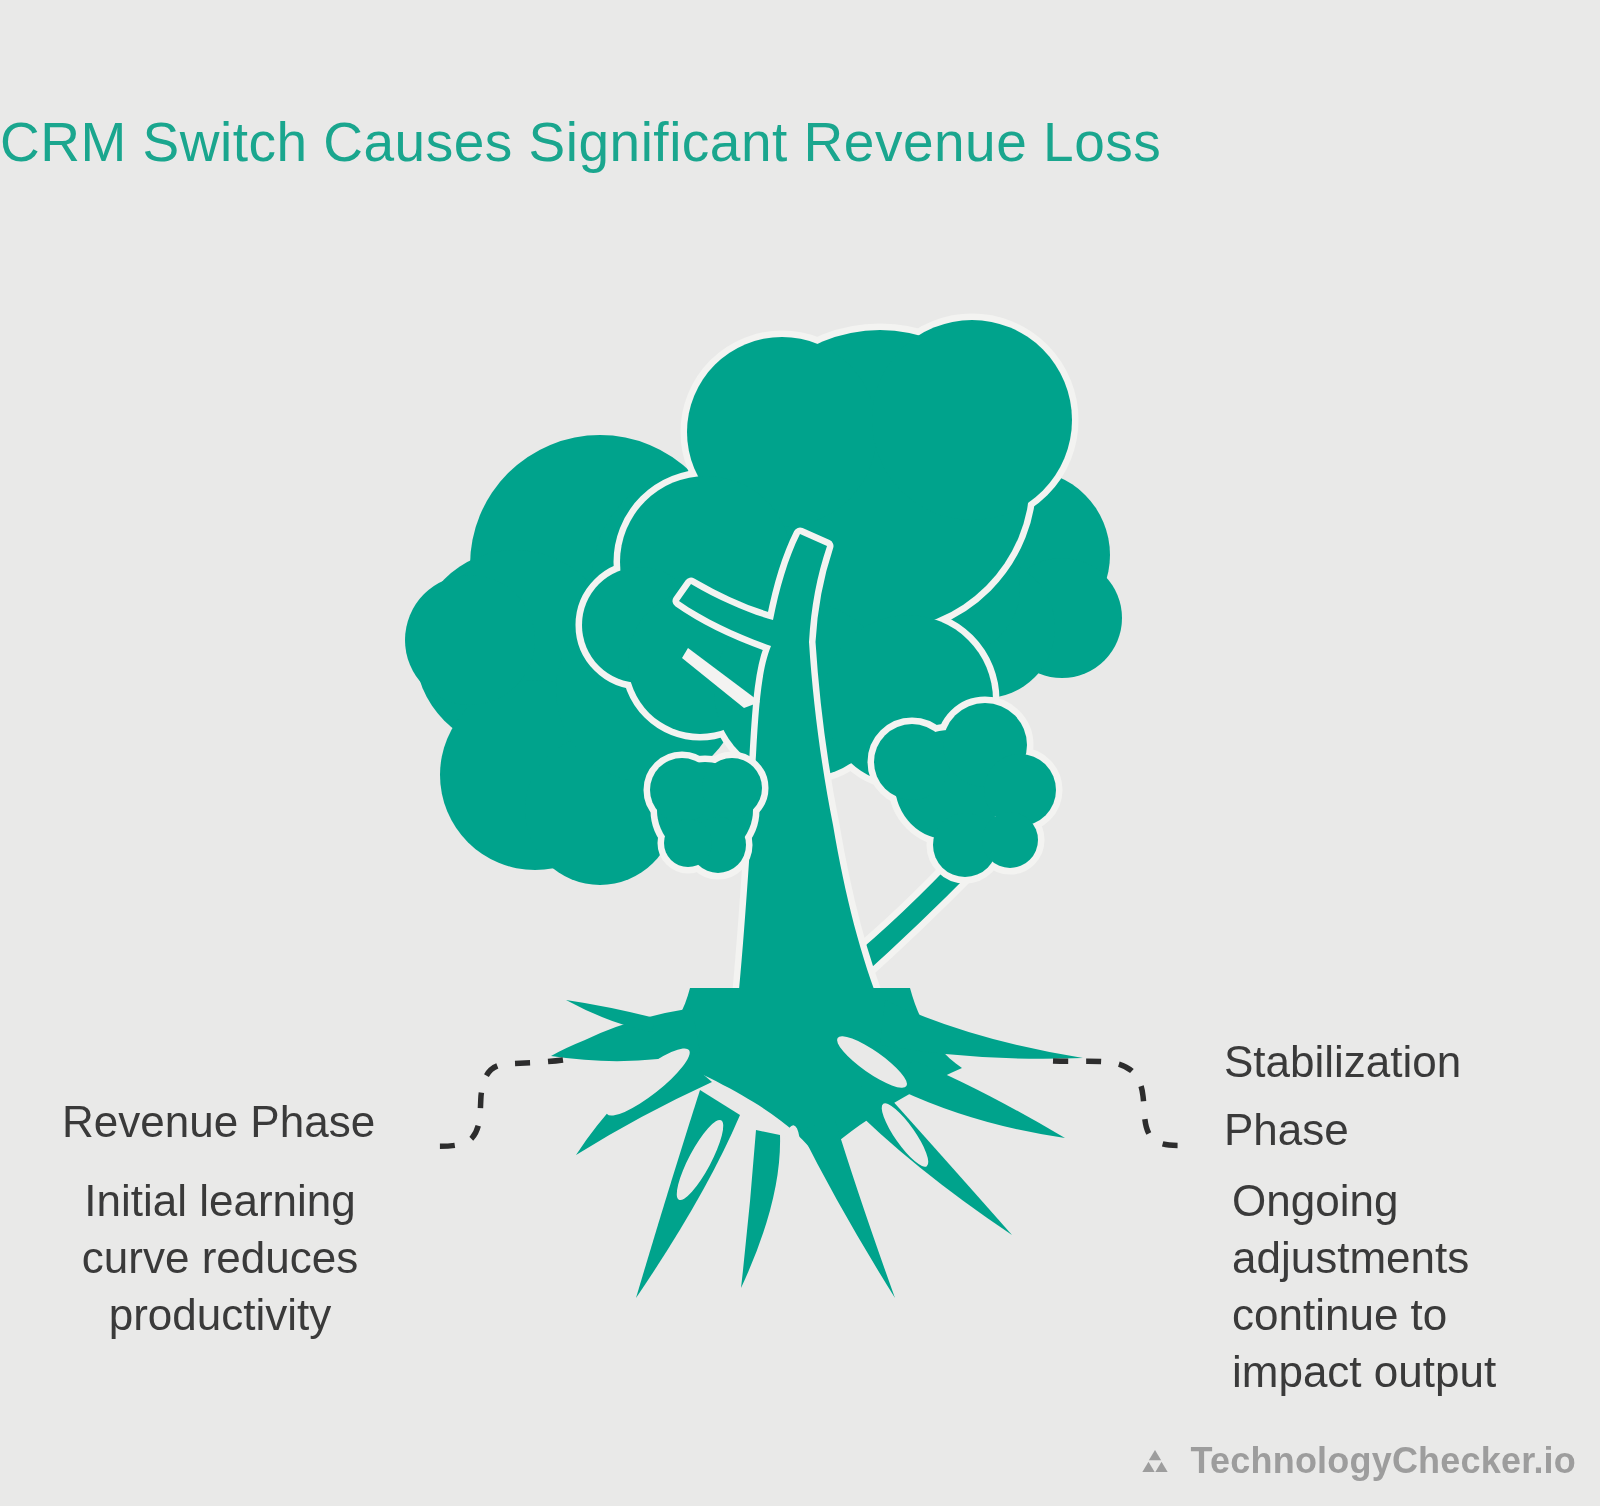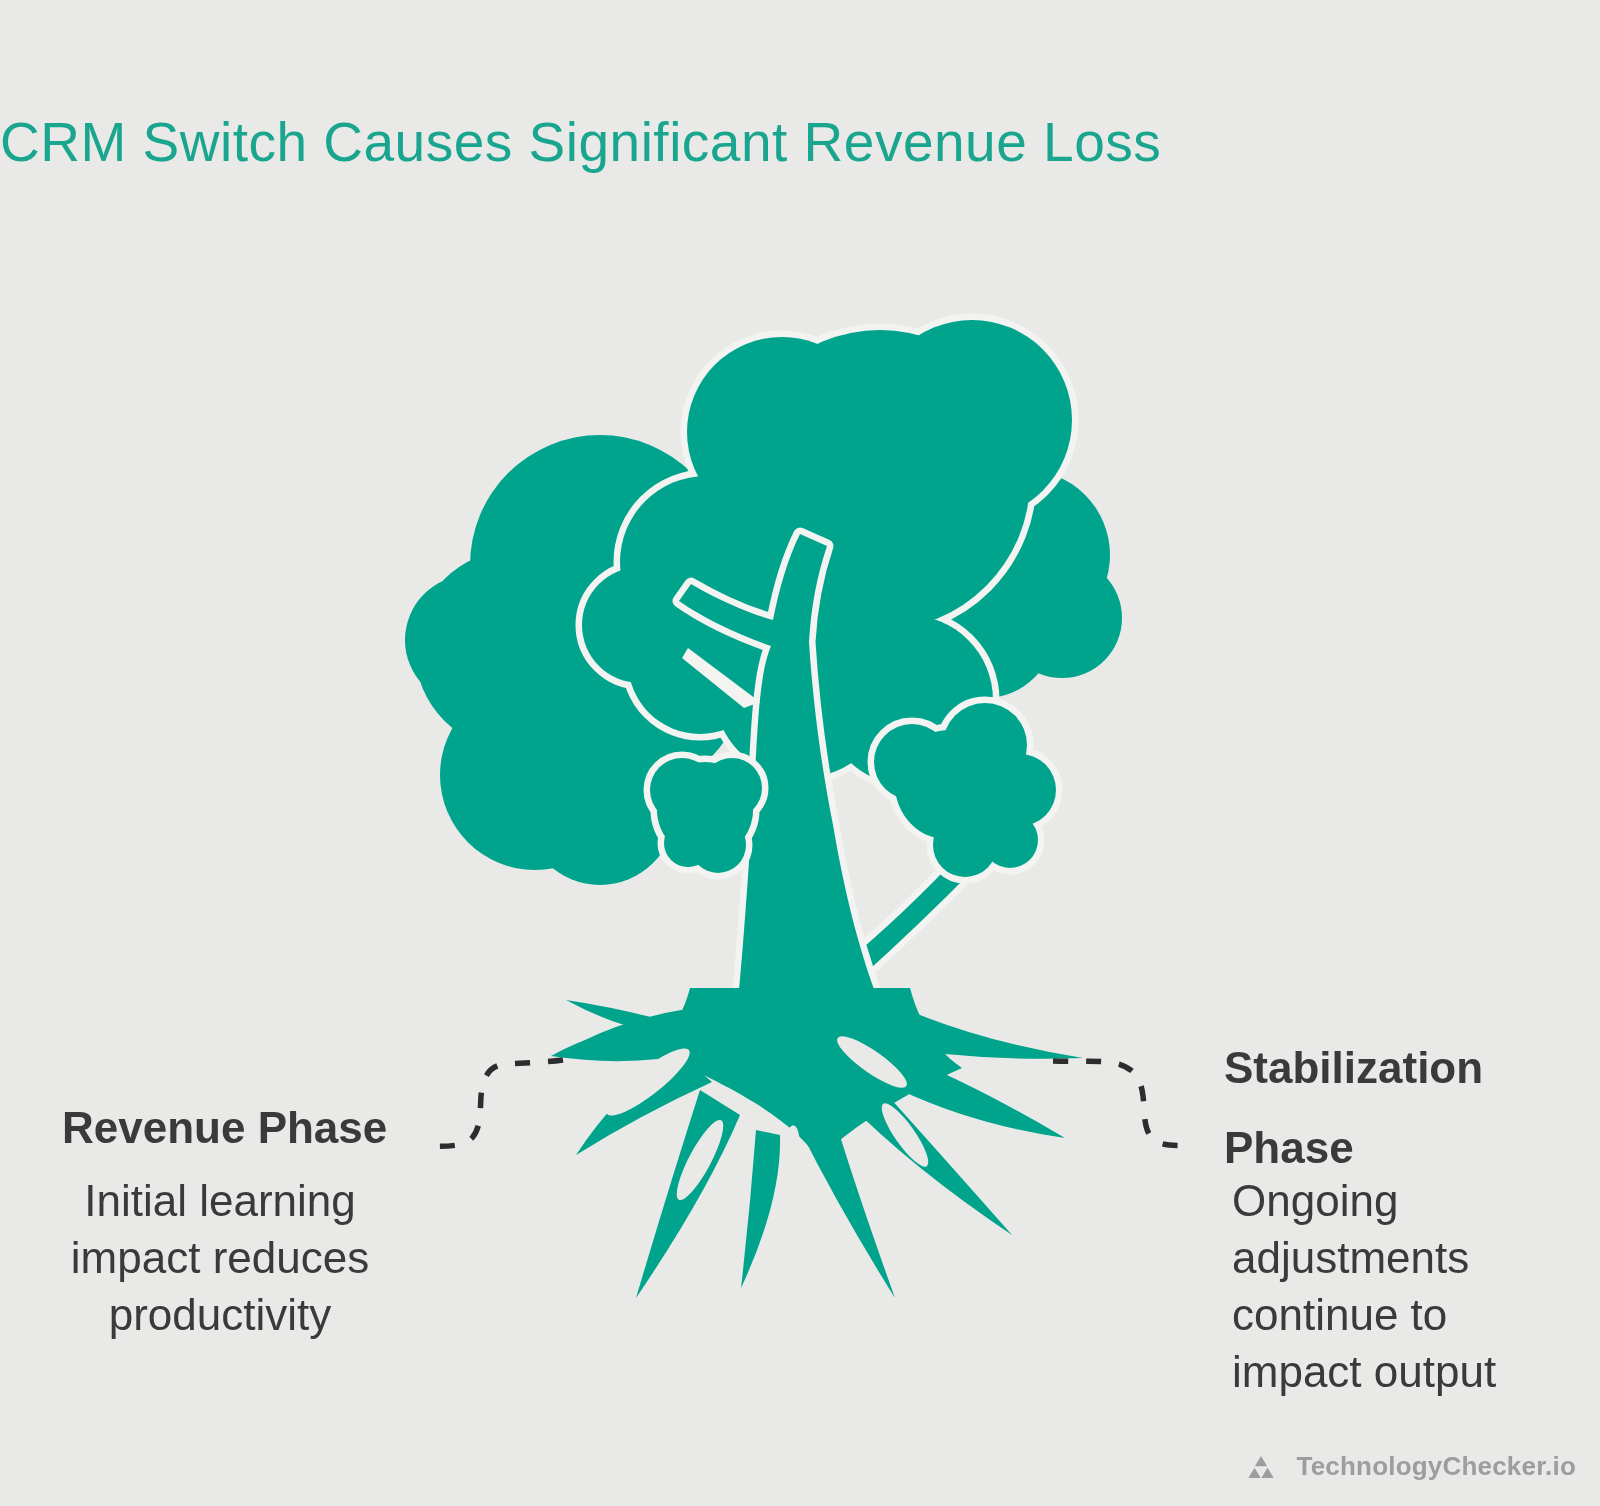--- a/index.html
+++ b/index.html
@@ -26,39 +26,39 @@
     letter-spacing:0.5px;
   }
   .scene{position:absolute;left:0;top:0;width:1600px;height:1506px;}
   .fill-tree{fill:var(--tree);}
   .outline-under{fill:none;stroke:var(--outline);stroke-width:13;stroke-linejoin:round;stroke-linecap:round;}
   .gap-fill{fill:var(--background);}
   .stripe-fill{fill:var(--outline);}
   .connector{fill:none;stroke:var(--connector);stroke-width:5.5;stroke-dasharray:15 18;stroke-linecap:butt;}
   .phase-name{
     position:absolute;
-    font-size:44px;line-height:80px;font-weight:700;
+    font-size:44px;line-height:68px;font-weight:400;
     color:var(--text);
     white-space:pre-line;
   }
   .phase-desc{
     position:absolute;
     font-size:44px;line-height:57px;font-weight:400;
     color:var(--text);
     white-space:pre-line;
   }
   #learning-name{left:62px;top:1088px;}
   #learning-desc{left:30px;top:1172px;width:380px;text-align:center;}
   #stab-name{left:1224px;top:1028px;}
   #stab-desc{left:1224px;top:1172px;margin-left:8px;}
   .watermark{
     position:absolute;right:24px;bottom:24px;
     display:flex;align-items:center;gap:23px;
     color:var(--watermark);
-    font-size:26px;font-weight:700;letter-spacing:0.2px;
+    font-size:36px;font-weight:700;letter-spacing:0.2px;
   }
   .wm-logo{display:block;}
   .wm-logo path{fill:var(--watermark);}
 </style>
 </head>
 <body>
 
 <div class="page-title">CRM Switch Causes Significant Revenue Loss</div>
 
 <svg class="scene" viewBox="0 0 1600 1506" aria-hidden="true">
@@ -176,21 +176,21 @@
       <circle cx="1010" cy="840" r="28"></circle>
     </g>
   </g>
 
   <path class="connector" d="M 563 1060 C 540 1063 520 1063 505 1064 C 488 1066 483 1078 481 1096 C 480 1112 481 1128 472 1138 C 465 1146 448 1147 426 1146"></path>
   <path class="connector" d="M 1053 1061 C 1080 1062 1100 1060 1115 1063 C 1133 1067 1141 1078 1143 1096 C 1145 1112 1143 1128 1152 1138 C 1160 1146 1172 1146 1194 1145"></path>
 </svg>
 
 <div class="phase-name" id="learning-name">Revenue Phase</div>
 <div class="phase-desc" id="learning-desc">Initial learning
-impact reduces
+curve reduces
 productivity</div>
 
 <div class="phase-name" id="stab-name">Stabilization
 Phase</div>
 <div class="phase-desc" id="stab-desc">Ongoing
 adjustments
 continue to
 impact output</div>
 
 <div class="watermark">

